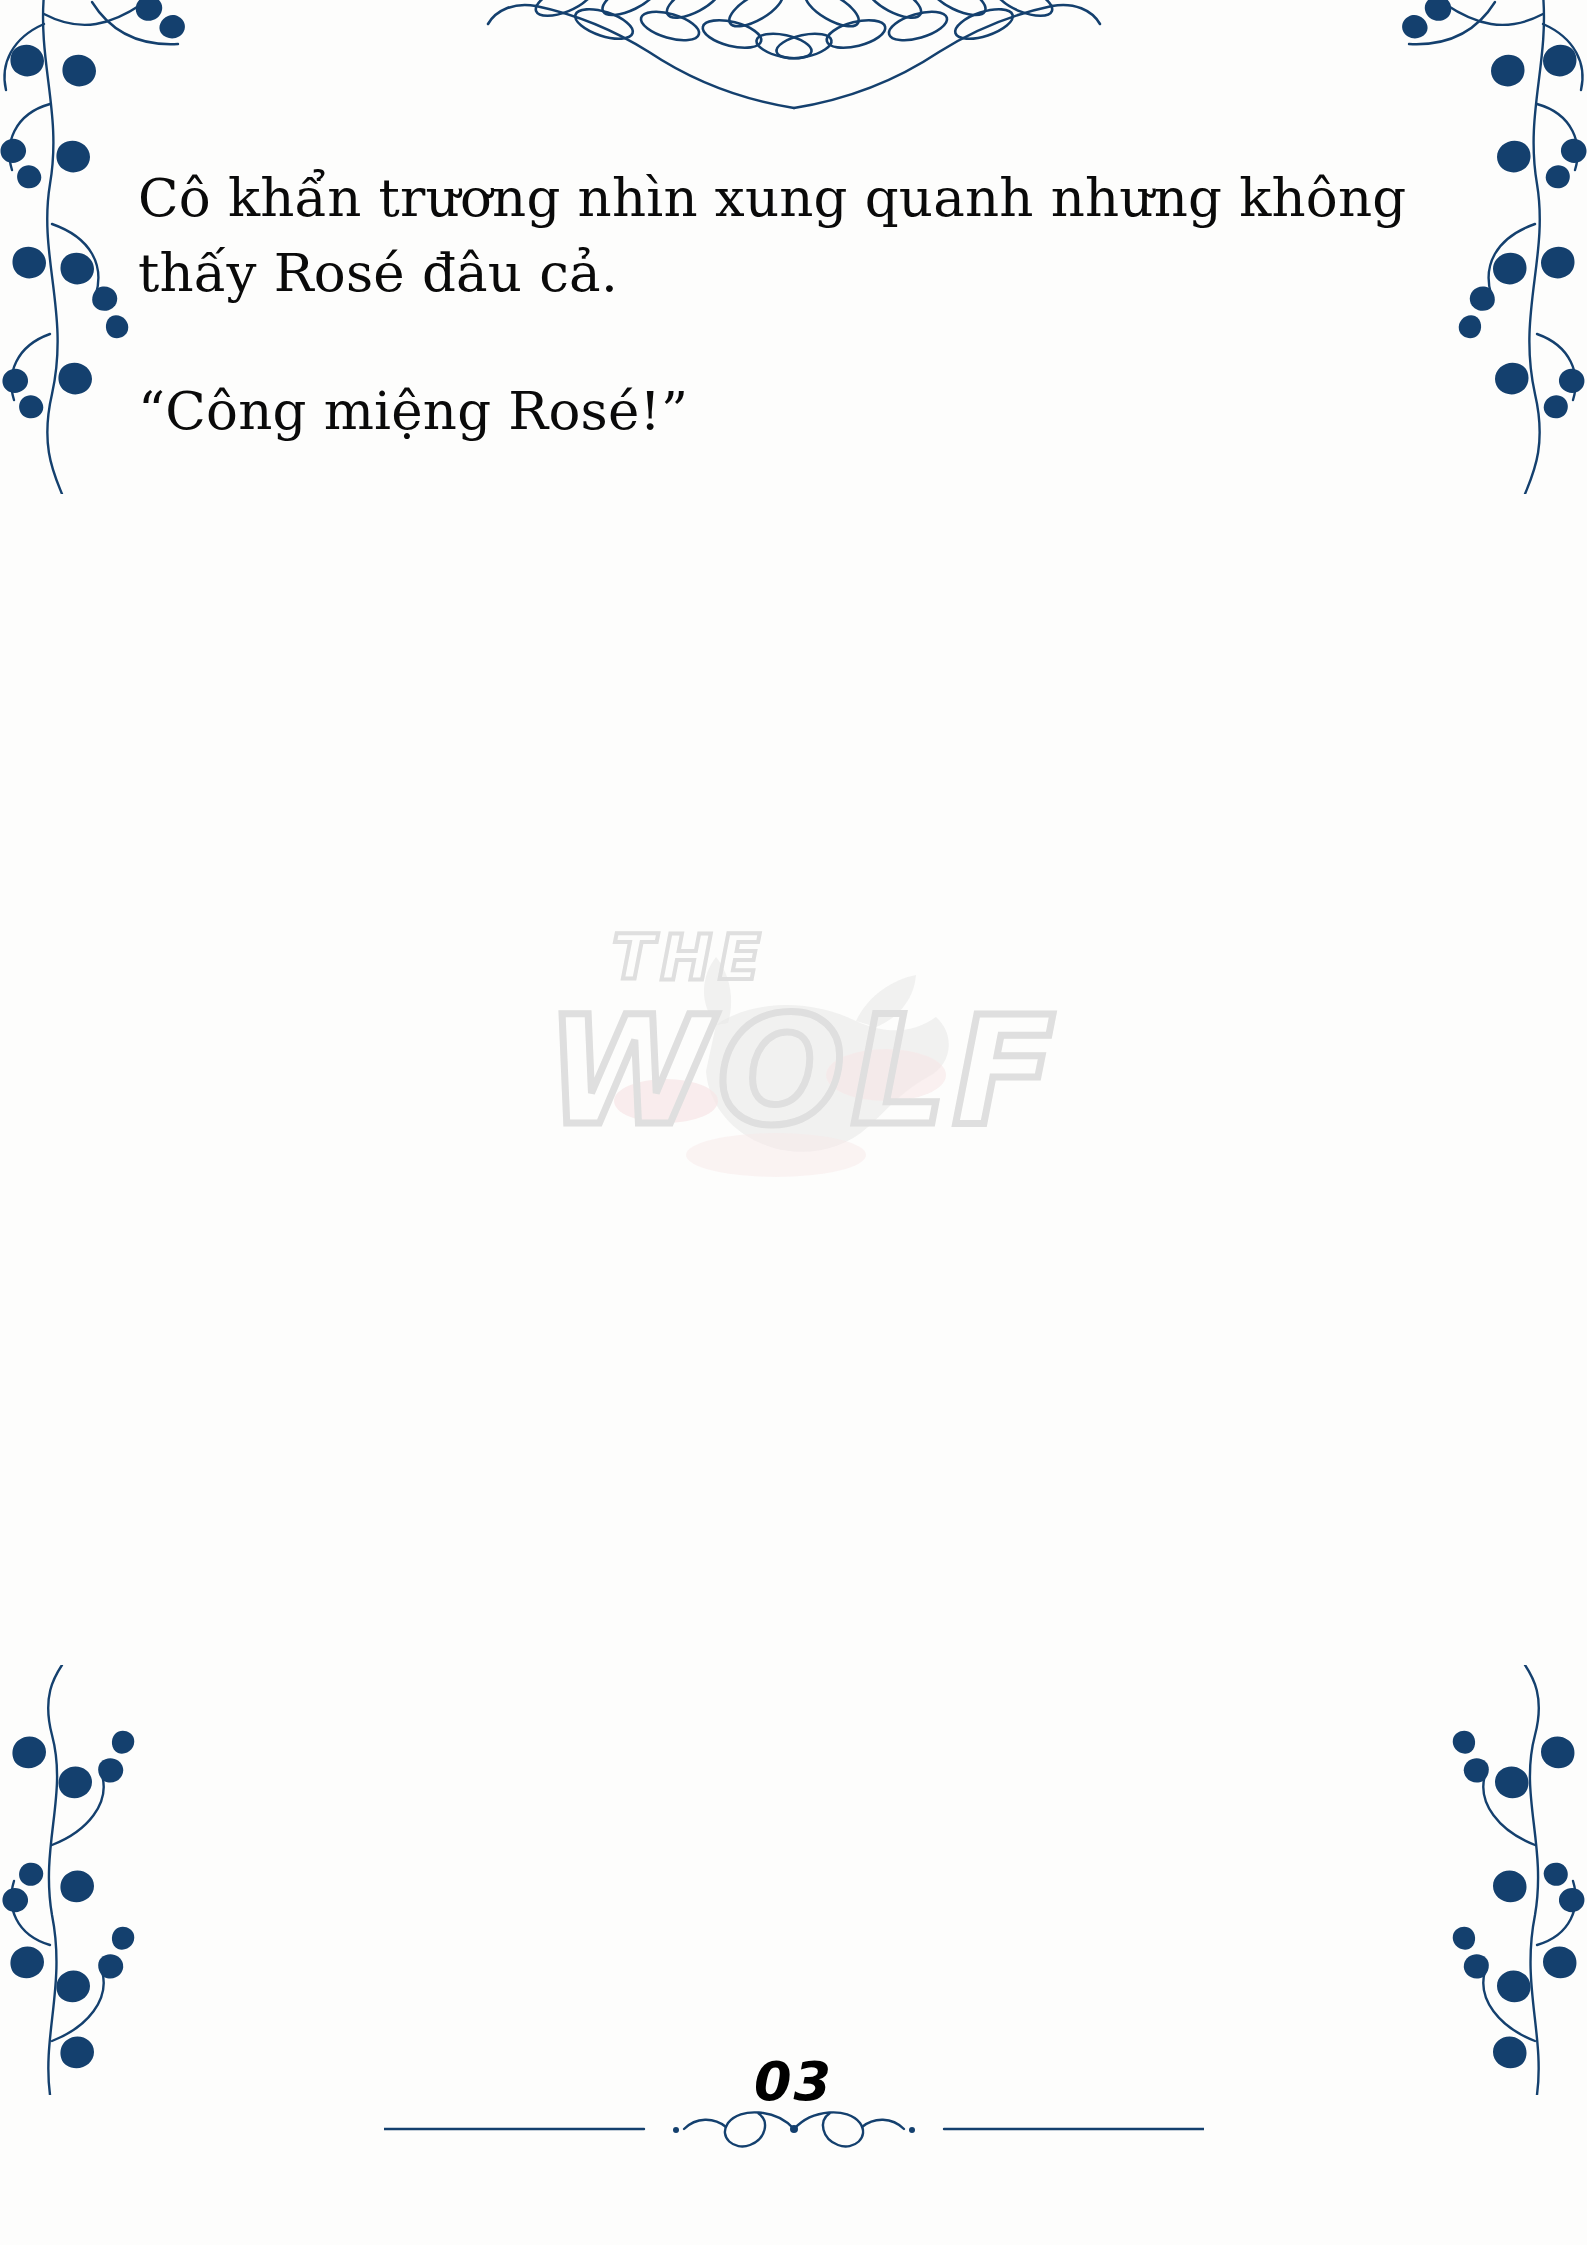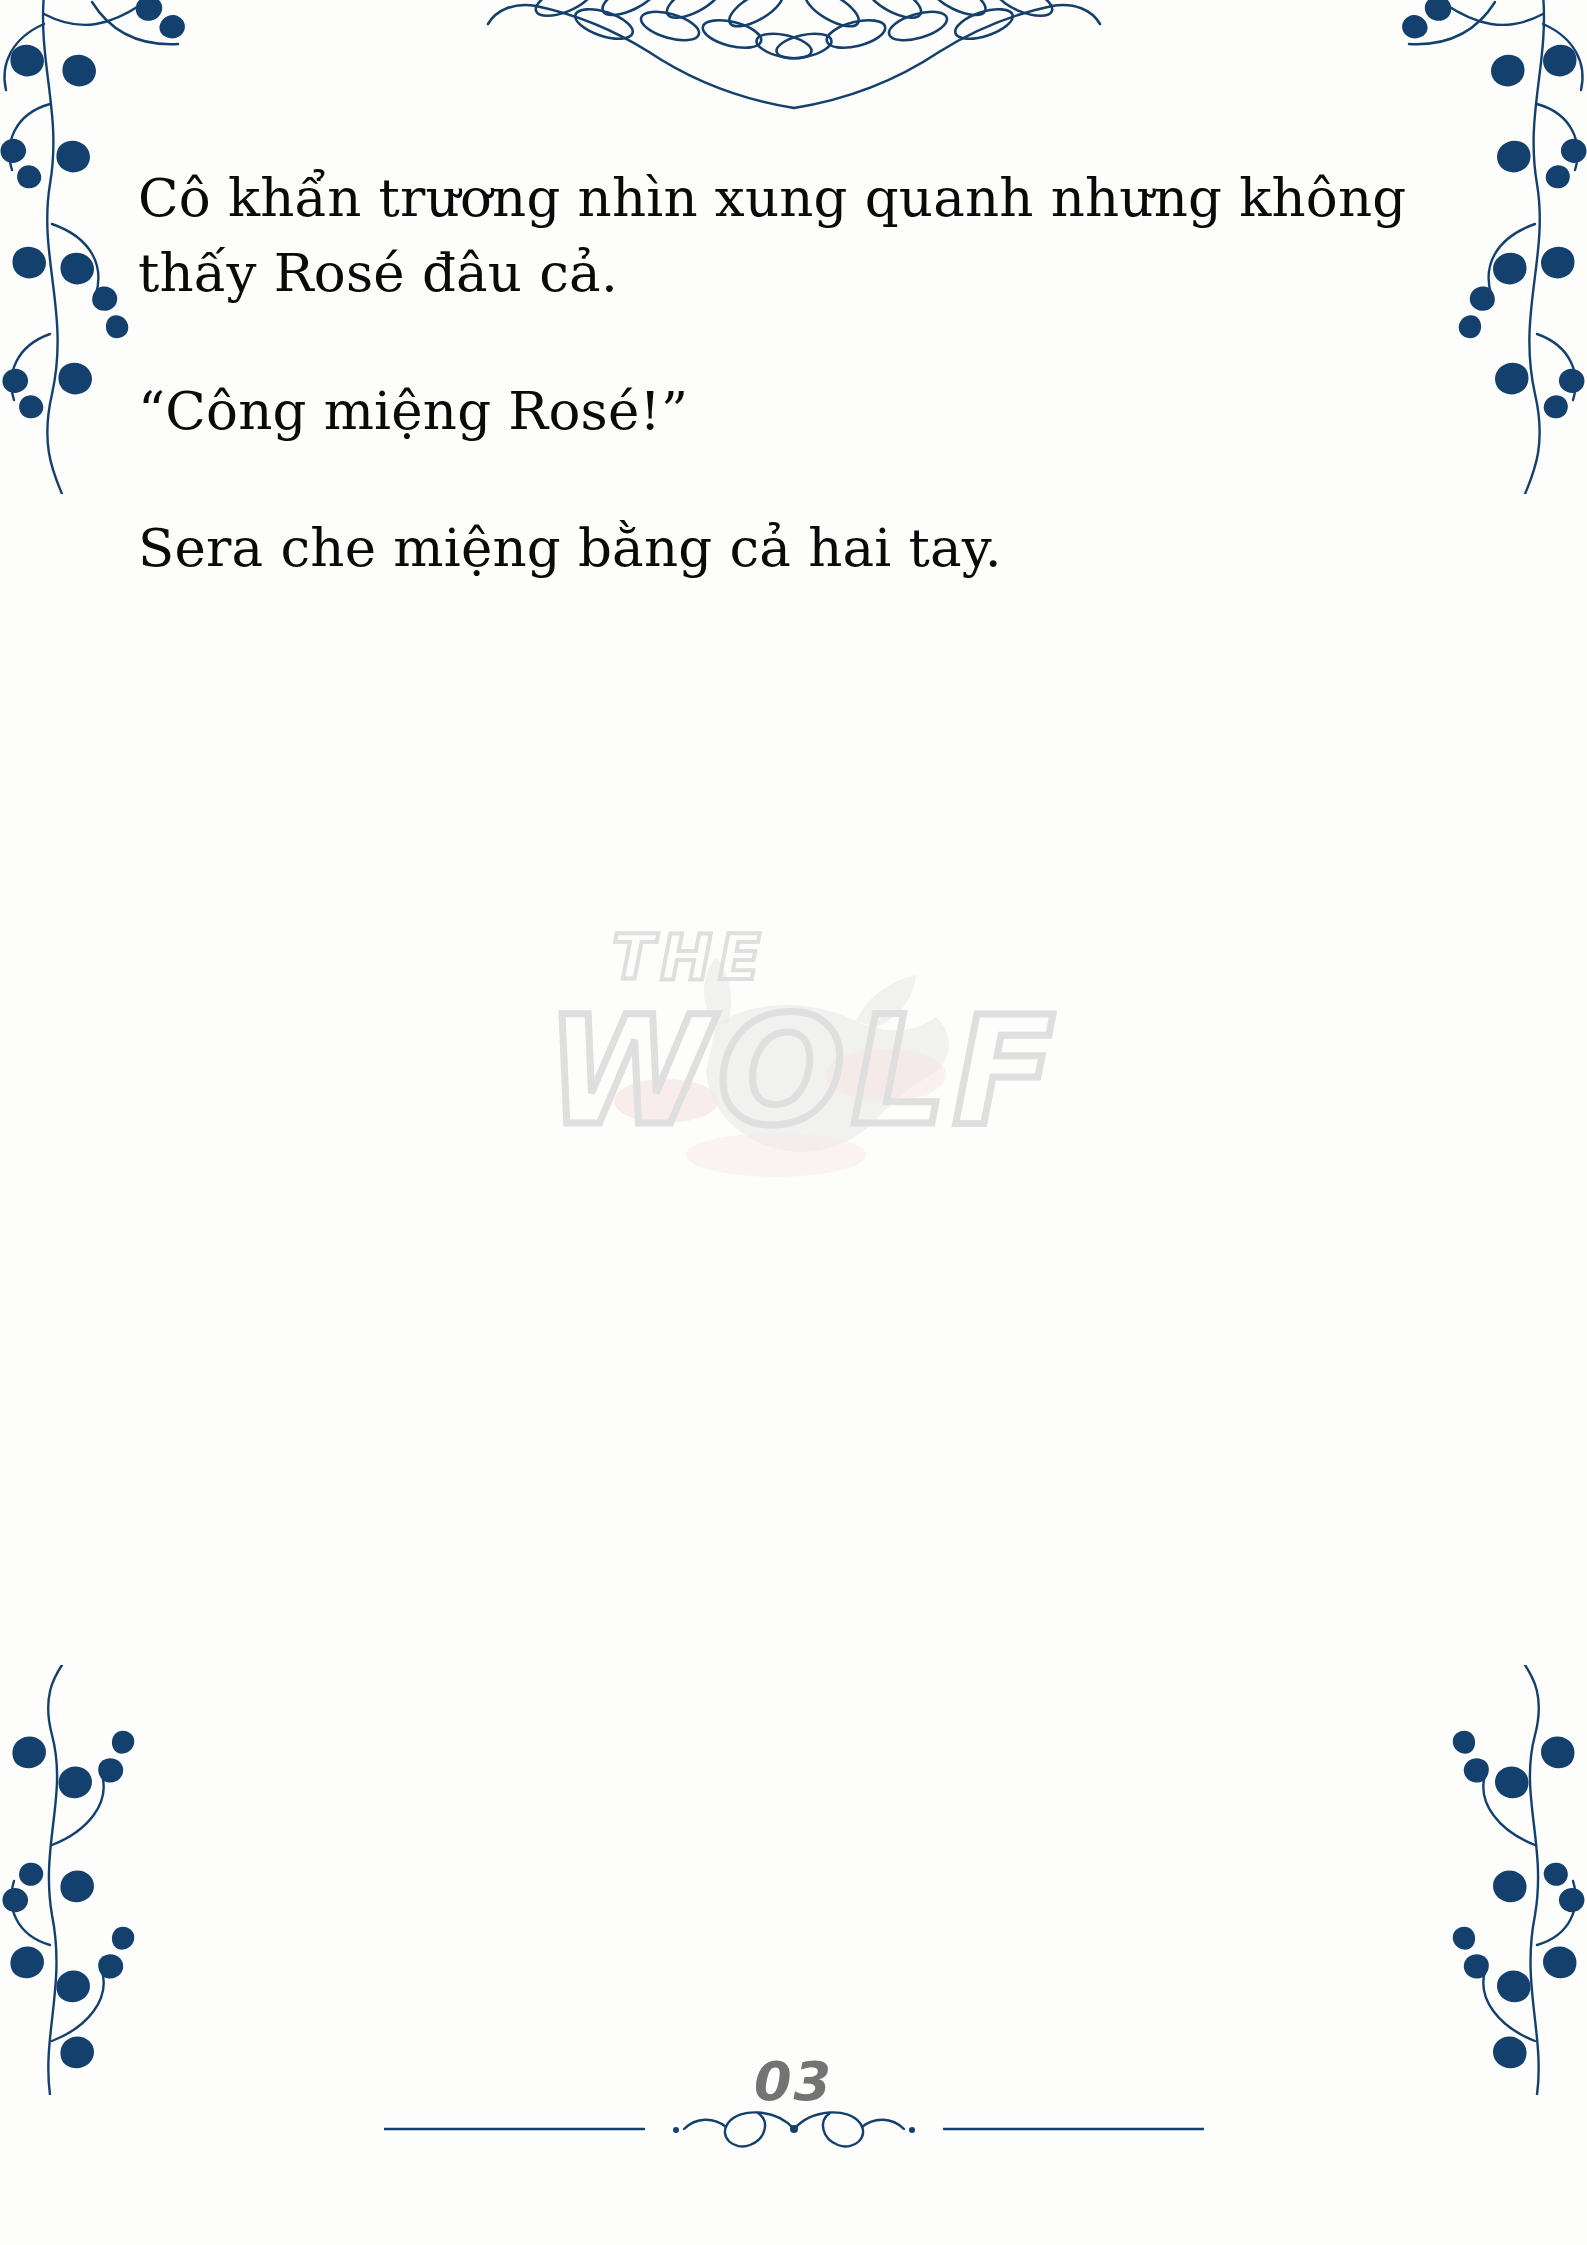--- a/index.html
+++ b/index.html
@@ -70,21 +70,21 @@
   
   .page-number {
     position: absolute;
     bottom: 132px;
     left: 50%;
     transform: translateX(-50%);
     font-family: "DejaVu Sans", sans-serif;
     font-weight: 700;
     font-style: italic;
     font-size: 54px;
-    color: #737373;
+    color: #000000;
     letter-spacing: 2px;
   }
 </style>
 </head>
 <body>
 
 <div class="page">
 
   <svg class="ornament orn-top-center" width="700" height="130" viewBox="0 0 700 130" fill="none" stroke="#14406e" stroke-width="2.6" stroke-linecap="round">
     <path d="M350 118 C 300 110 250 92 205 62 C 170 40 130 24 92 16"></path>
@@ -219,21 +219,20 @@
       <ellipse cx="470" cy="170" rx="60" ry="26" fill="#e8a8ae" opacity="0.6"></ellipse>
       <ellipse cx="360" cy="250" rx="90" ry="22" fill="#e8a8ae" opacity="0.45"></ellipse>
     </g>
     <text x="196" y="74" font-family="DejaVu Sans, sans-serif" font-size="62" font-weight="bold" font-style="italic" fill="none" stroke="#9a9a9a" stroke-width="4" letter-spacing="6">THE</text>
     <text x="130" y="218" font-family="DejaVu Sans, sans-serif" font-size="150" font-weight="bold" font-style="italic" fill="none" stroke="#9a9a9a" stroke-width="7" letter-spacing="6">WOLF</text>
   </svg>
 
   <div class="content">
     <p class="para last-line-left">Cô khẩn trương nhìn xung quanh nhưng không thấy Rosé đâu cả.</p>
     <p class="para last-line-left">“Công miệng Rosé!”</p>
-    <p class="para last-line-left">Sera che miệng bằng cả hai tay.</p>
   </div>
 
   <div class="page-number">03</div>
 
   <svg class="footer-rule" width="820" height="60" viewBox="0 0 820 60" fill="none" stroke="#14406e" stroke-width="2.4" stroke-linecap="round">
     <path d="M0 30 L 260 30"></path>
     <path d="M560 30 L 820 30"></path>
     <path d="M410 30 C 392 10 356 8 344 24 C 334 38 350 52 366 46 C 382 40 386 22 374 14"></path>
     <path d="M410 30 C 428 10 464 8 476 24 C 486 38 470 52 454 46 C 438 40 434 22 446 14"></path>
     <path d="M300 30 C 312 18 330 18 342 28"></path>

